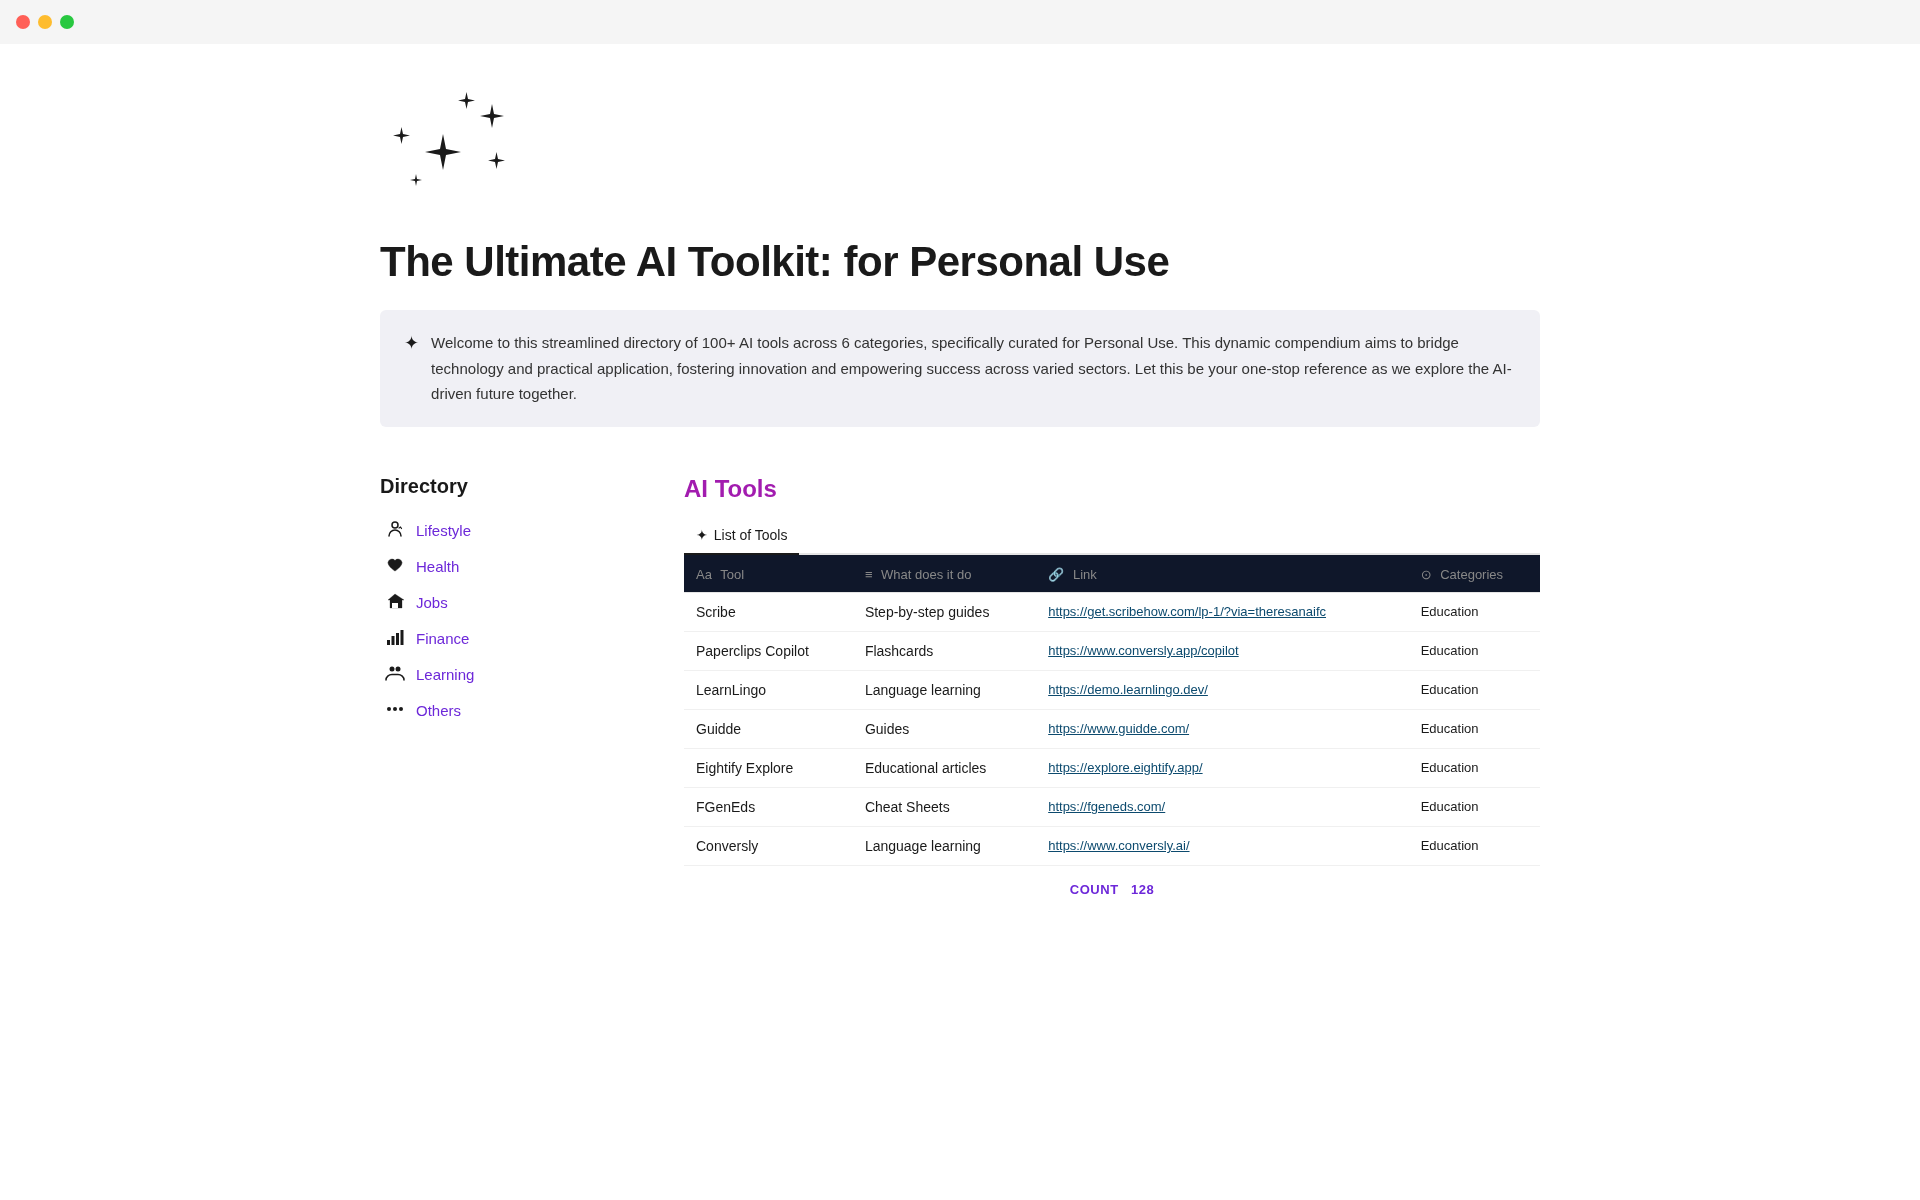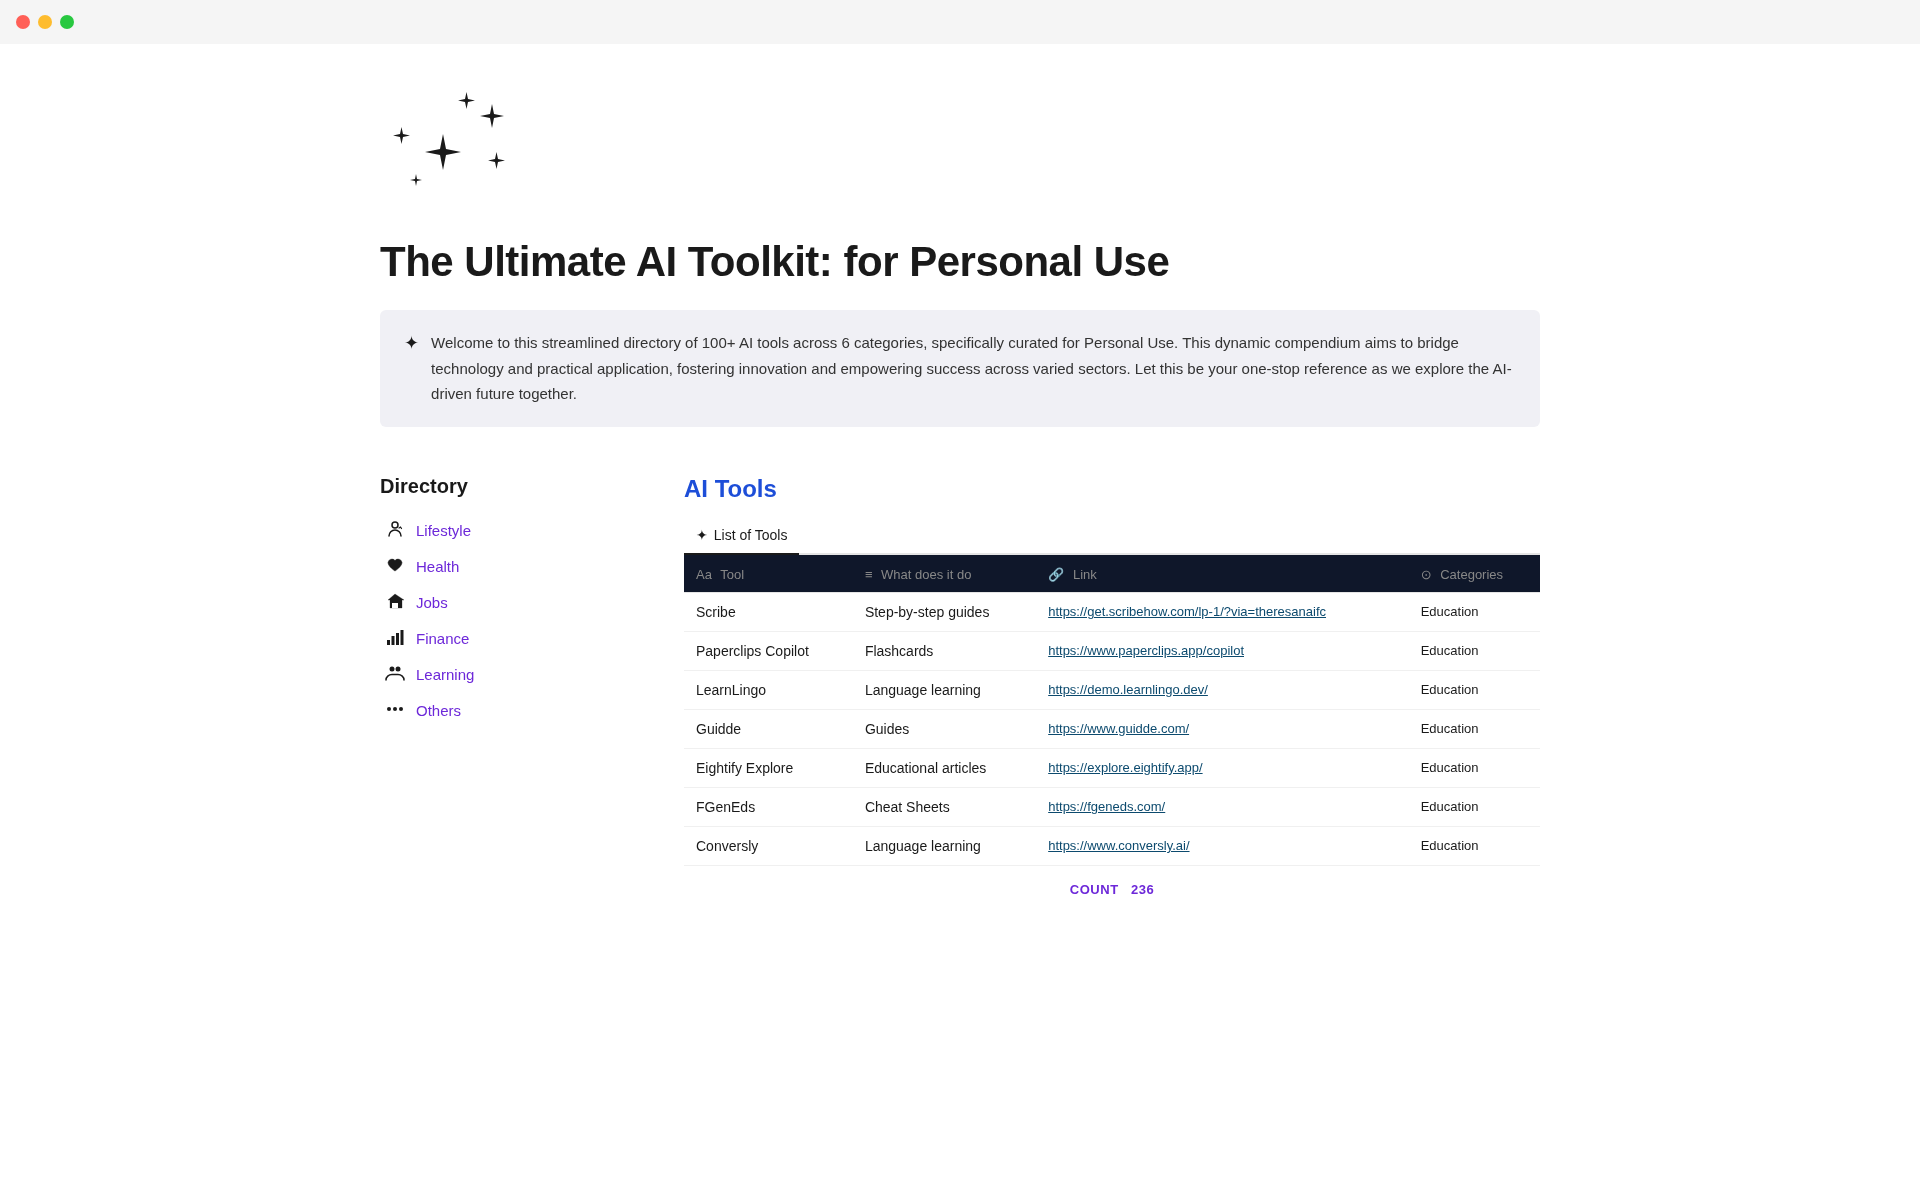--- a/index.html
+++ b/index.html
@@ -112,21 +112,21 @@
     }
 
     
     .tools-section {
       flex: 1;
     }
     .tools-title {
       font-size: 24px;
       font-weight: 700;
       margin-bottom: 16px;
-      color: #1d4ed8;
+      color: #a21caf;
     }
 
     
     .tabs {
       display: flex;
       border-bottom: 2px solid #e5e5e5;
       margin-bottom: 0;
     }
     .tab {
       display: flex;
@@ -349,21 +349,21 @@
               <td>Step-by-step guides</td>
               <td>
                 <a class="tool-link" href="#">https://get.scribehow.com/lp-1/?via=theresanaifc</a>
               </td>
               <td class="category-badge">Education</td>
             </tr>
             <tr>
               <td class="tool-name">Paperclips Copilot</td>
               <td>Flashcards</td>
               <td>
-                <a class="tool-link" href="#">https://www.paperclips.app/copilot</a>
+                <a class="tool-link" href="#">https://www.conversly.app/copilot</a>
               </td>
               <td class="category-badge">Education</td>
             </tr>
             <tr>
               <td class="tool-name">LearnLingo</td>
               <td>Language learning</td>
               <td>
                 <a class="tool-link" href="#">https://demo.learnlingo.dev/</a>
               </td>
               <td class="category-badge">Education</td>
@@ -399,18 +399,18 @@
                 <a class="tool-link" href="#">https://www.conversly.ai/</a>
               </td>
               <td class="category-badge">Education</td>
             </tr>
           </tbody>
       </table>
 
       <div class="count-bar">
         <span>COUNT</span>
         &nbsp;
-        <span>236</span>
+        <span>128</span>
       </div>
 
     </div>
   </div>
 </div>
 
 </body></html>

